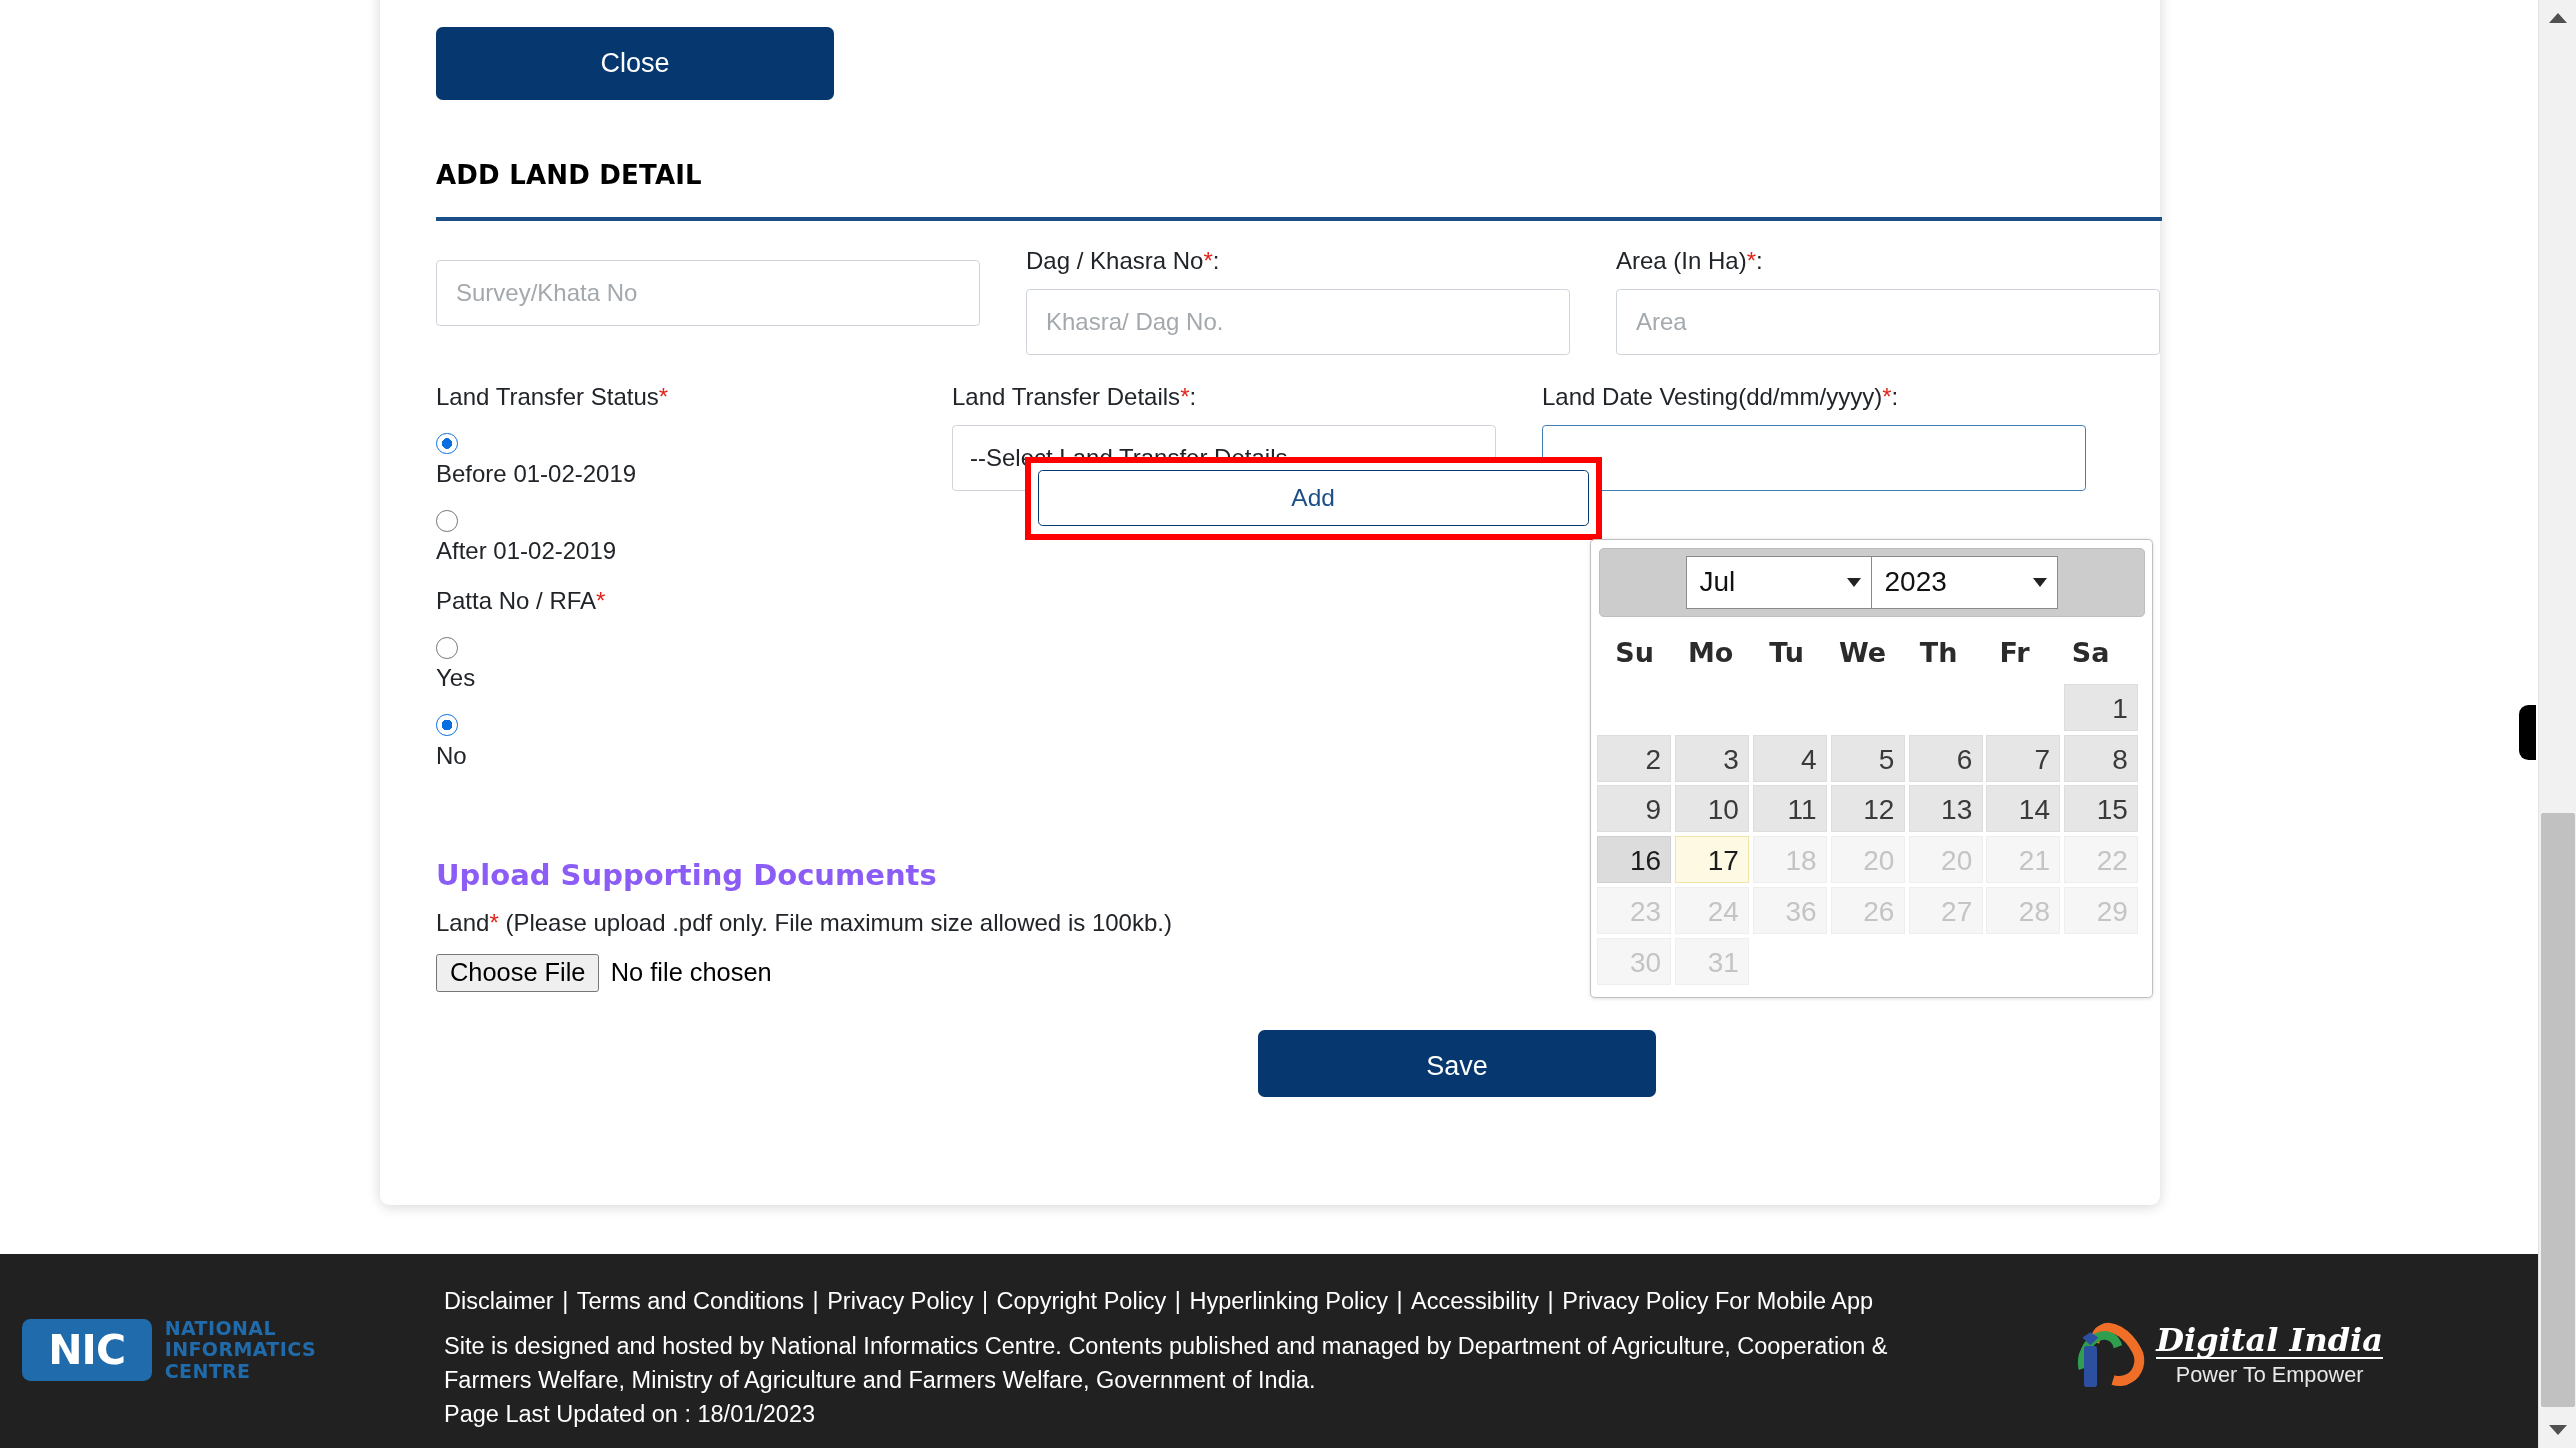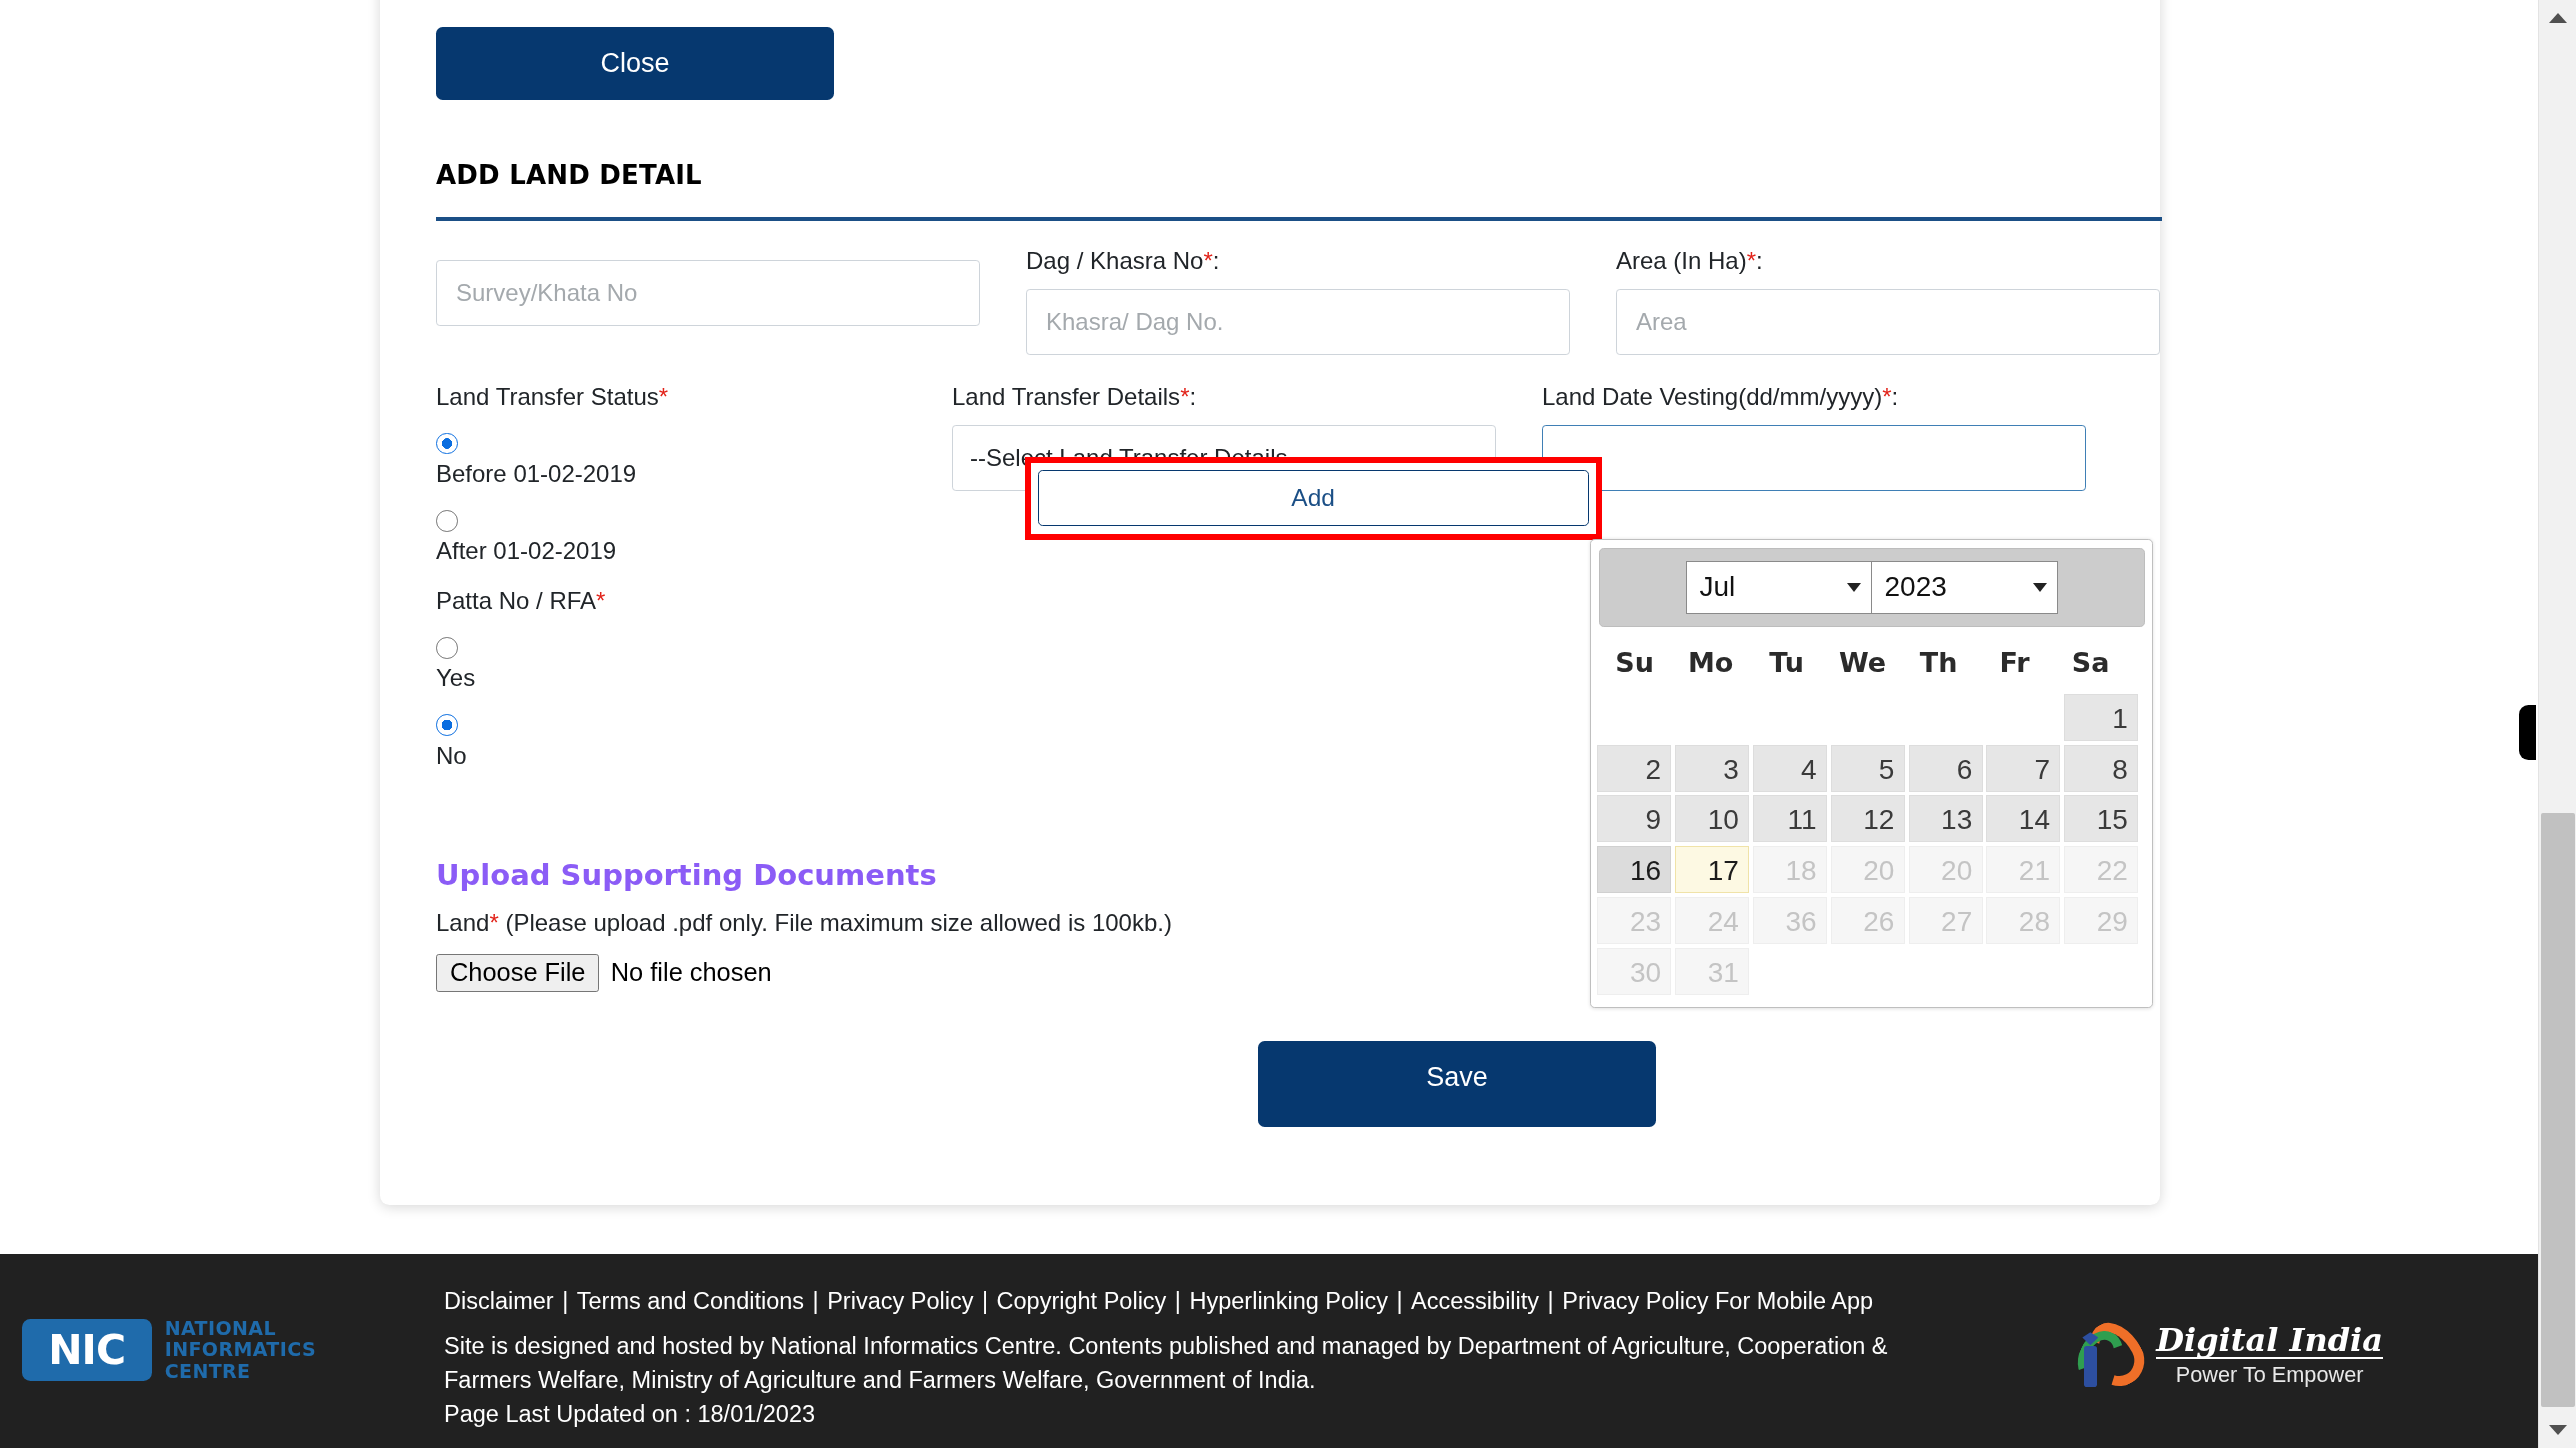--- a/index.html
+++ b/index.html
@@ -184,21 +184,21 @@
     left: 1590px;
     top: 539px;
     width: 563px;
     background: #ffffff;
     border: 0.9px solid #bfbfbf;
     border-radius: 4.7px;
     box-shadow: 0 0.9px 3.8px rgba(0,0,0,0.12);
   }
   .dp-header {
     margin: 7.5px;
-    height: 79px;
+    height: 69px;
     background: #cccccc;
     border: 0.9px solid #bdbdbd;
     border-radius: 4.7px;
     display: flex;
     align-items: center;
     justify-content: center;
     gap: 0;
   }
   .dp-select {
     height: 53px;
@@ -293,24 +293,24 @@
   }
   .file-name {
     font-size: 25.4px;
     color: #000000;
     margin-left: 11.3px;
     font-family: "Liberation Sans", sans-serif;
   }
 
   .save-btn {
     display: block;
-    margin: 49px auto 0 auto;
+    margin: 38px auto 0 auto;
     margin-left: 850px;
     width: 398px;
-    height: 86px;
+    height: 67px;
     background: #06386f;
     color: #ffffff;
     border: none;
     border-radius: 6.6px;
     font-size: 27px;
     line-height: 73px;
     text-align: center;
     font-family: "Liberation Sans", sans-serif;
     cursor: pointer;
   }

